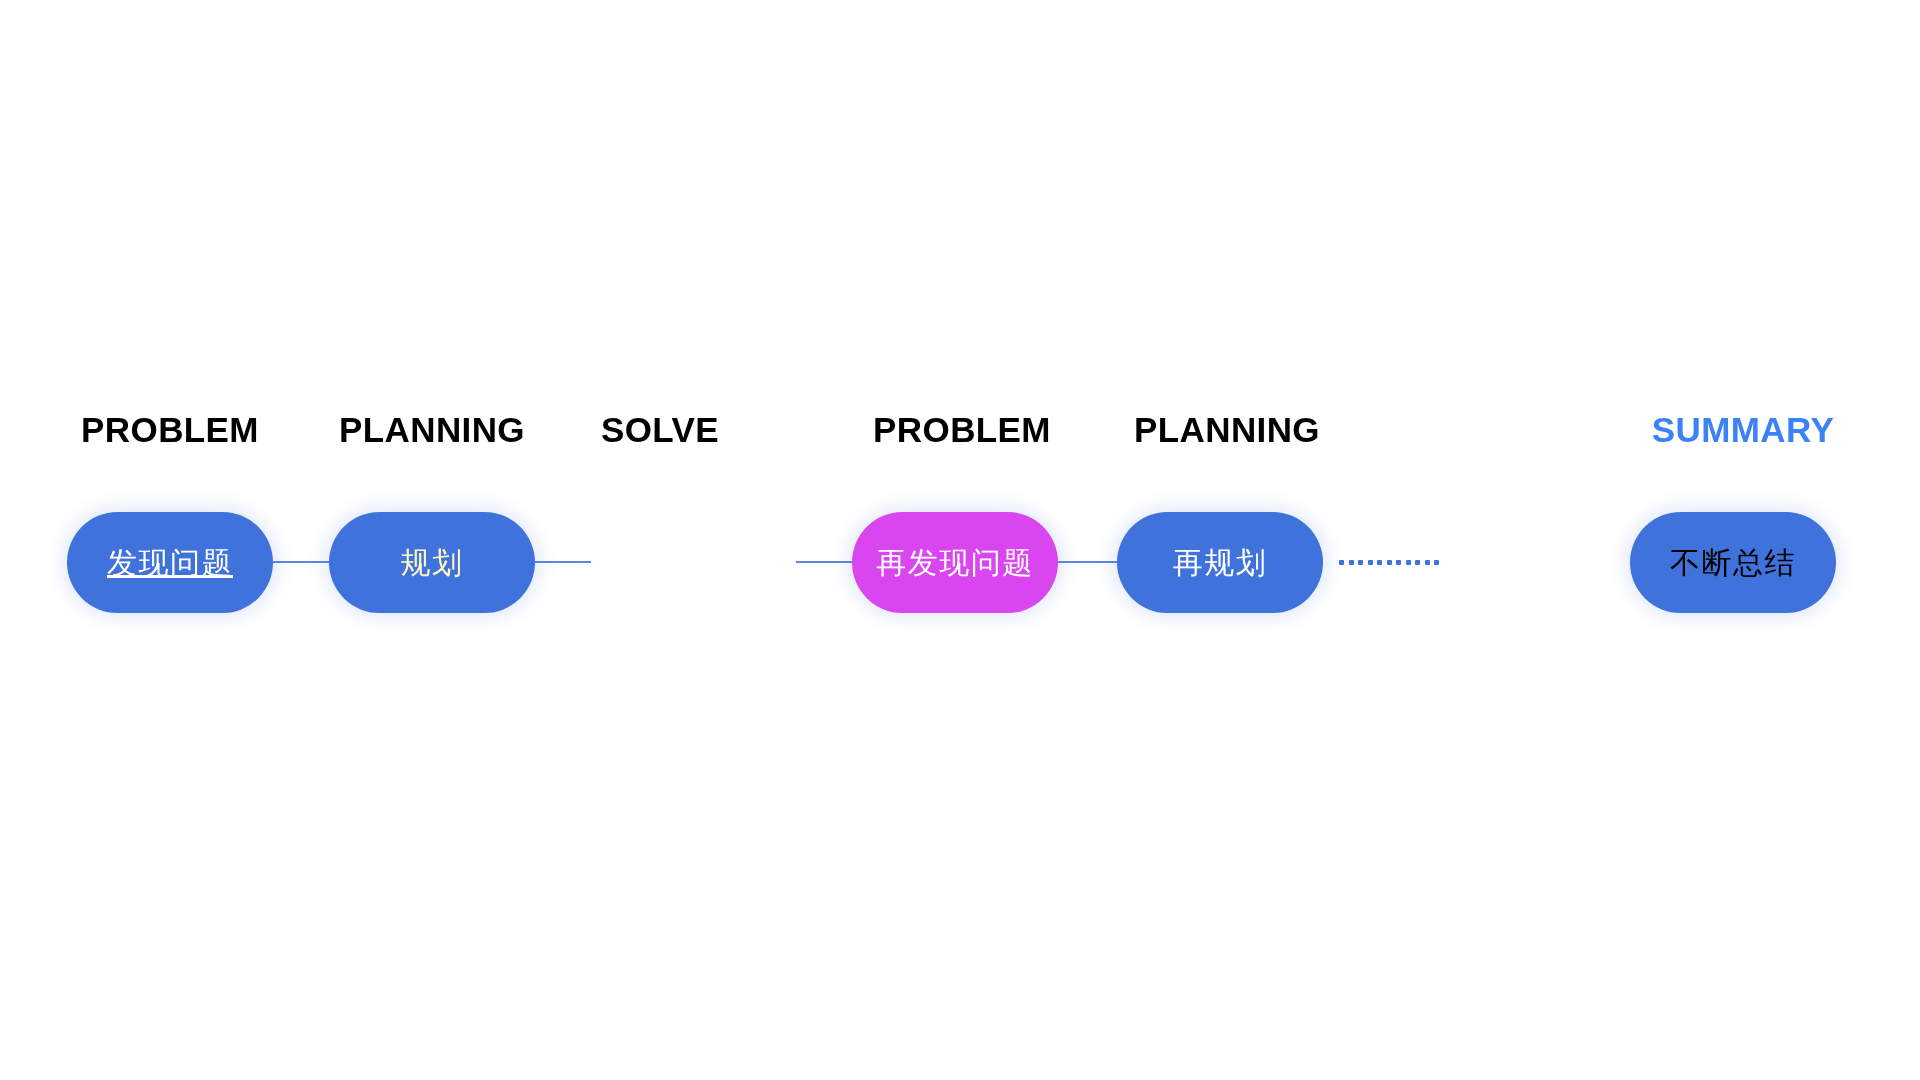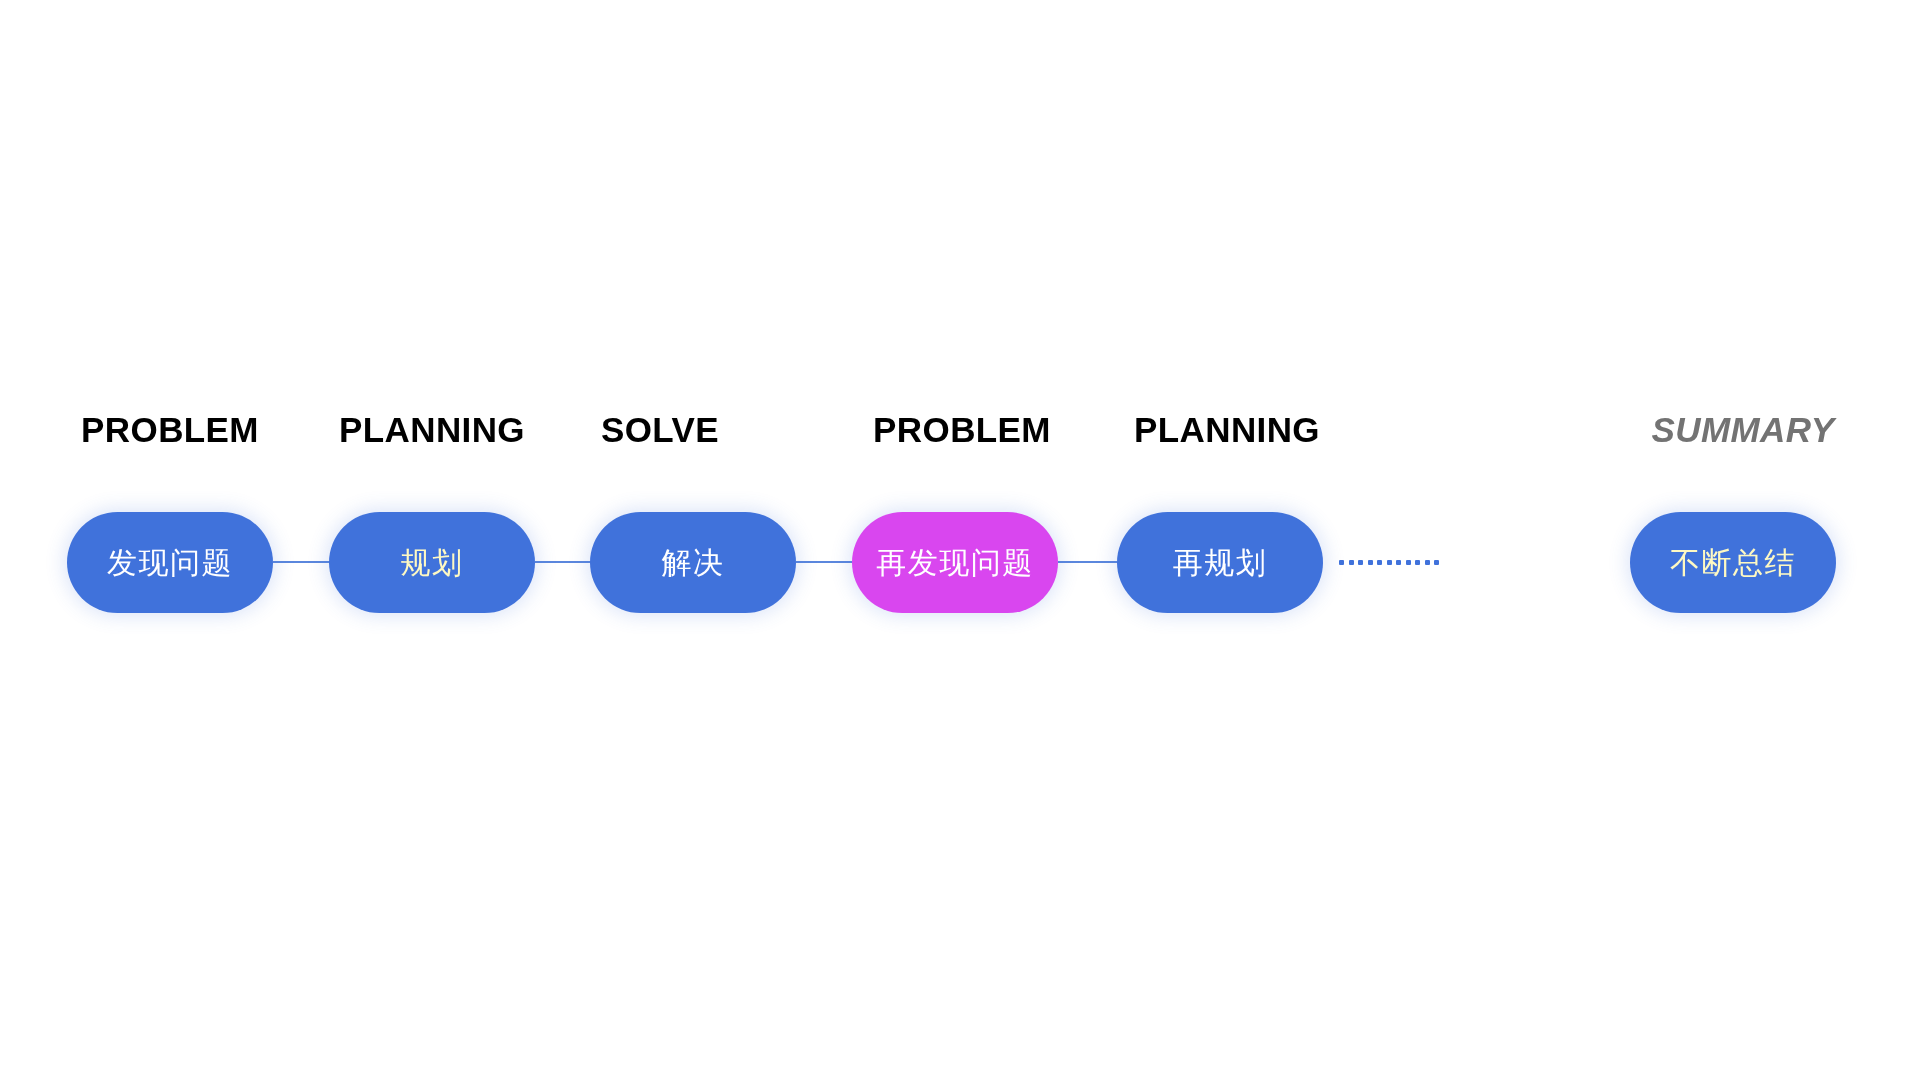--- a/index.html
+++ b/index.html
@@ -104,35 +104,32 @@
       <span class="dot" style="background: rgb(64, 114, 219);"></span>
       <span class="dot" style="background: rgb(64, 114, 219);"></span>
       <span class="dot" style="background: rgb(64, 114, 219);"></span>
       <span class="dot" style="background: rgb(64, 114, 219);"></span>
       <span class="dot" style="background: rgb(64, 114, 219);"></span>
       <span class="dot" style="background: rgb(64, 114, 219);"></span>
       <span class="dot" style="background: rgb(64, 114, 219);"></span>
     </div>
     <div class="stage-label" style="left: 170px; color: rgb(0, 0, 0);">PROBLEM</div>
     <div class="pill" style="left: 170px; width: 206px; background: rgb(64, 114, 219);">
-      <span class="pill-text" style="color: rgb(255, 255, 255);">发现问题</span>
+      <span class="pill-text" style="color: rgb(255, 255, 255); text-decoration: underline;">发现问题</span>
     </div>
     <div class="stage-label" style="left: 432px; color: rgb(0, 0, 0);">PLANNING</div>
     <div class="pill" style="left: 432px; width: 206px; background: rgb(64, 114, 219);">
       <span class="pill-text" style="color: #fef9c3;">规划</span>
     </div>
     <div class="stage-label" style="left: 660px; color: rgb(0, 0, 0);">SOLVE</div>
-    <div class="pill" style="left: 693px; width: 206px; background: rgb(64, 114, 219);">
-      <span class="pill-text" style="color: rgb(255, 255, 255);">解决</span>
-    </div>
     <div class="stage-label" style="left: 962px; color: rgb(0, 0, 0);">PROBLEM</div>
     <div class="pill" style="left: 955px; width: 206px; background: #d946ef;">
       <span class="pill-text" style="color: rgb(255, 255, 255);">再发现问题</span>
     </div>
     <div class="stage-label" style="left: 1227px; color: rgb(0, 0, 0);">PLANNING</div>
     <div class="pill" style="left: 1220px; width: 206px; background: rgb(64, 114, 219);">
       <span class="pill-text" style="color: rgb(255, 255, 255);">再规划</span>
     </div>
-    <div class="stage-label" style="left: 1743px; color: #737373; font-style: italic;">SUMMARY</div>
+    <div class="stage-label" style="left: 1743px; color: #3b82f6;">SUMMARY</div>
     <div class="pill" style="left: 1733px; width: 206px; background: rgb(64, 114, 219);">
-      <span class="pill-text" style="color: #fef9c3;">不断总结</span>
+      <span class="pill-text" style="color: #000000;">不断总结</span>
     </div>
   </div>
 
 </body></html>

